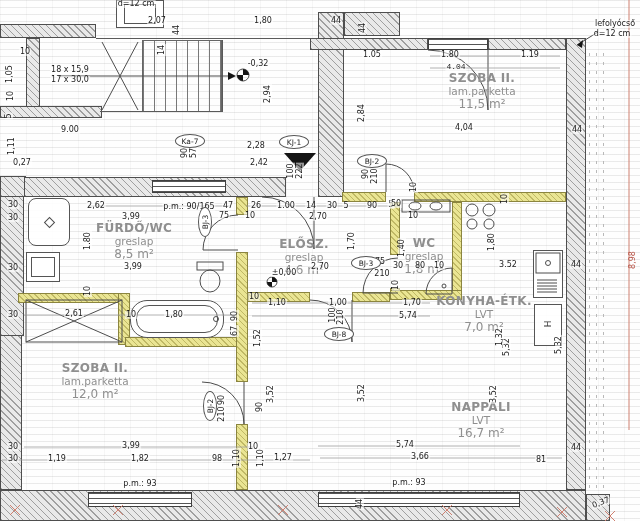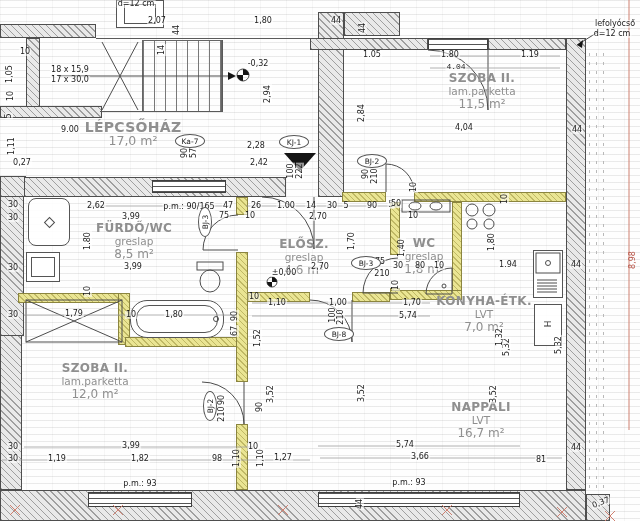--- a/index.html
+++ b/index.html
@@ -211,21 +211,21 @@
     <span class="dim" style="left: 413px; top: 216px; transform: translate(-50%, -50%);">10</span>
     <span class="dim" style="left: 414px; top: 187px; transform: translate(-50%, -50%) rotate(-90deg);">10</span>
     <span class="dim" style="left: 505px; top: 199px; transform: translate(-50%, -50%) rotate(-90deg);">10</span>
     <span class="dim" style="left: 13px; top: 205px; transform: translate(-50%, -50%);">30</span>
     <span class="dim" style="left: 13px; top: 218px; transform: translate(-50%, -50%);">30</span>
     <span class="dim" style="left: 13px; top: 268px; transform: translate(-50%, -50%);">30</span>
     <span class="dim" style="left: 13px; top: 315px; transform: translate(-50%, -50%);">30</span>
     <span class="dim" style="left: 88px; top: 241px; transform: translate(-50%, -50%) rotate(-90deg);">1.80</span>
     <span class="dim" style="left: 133px; top: 267px; transform: translate(-50%, -50%);">3,99</span>
     <span class="dim" style="left: 88px; top: 291px; transform: translate(-50%, -50%) rotate(-90deg);">10</span>
-    <span class="dim" style="left: 74px; top: 314px; transform: translate(-50%, -50%);">1,79</span>
+    <span class="dim" style="left: 74px; top: 314px; transform: translate(-50%, -50%);">2,61</span>
     <span class="dim" style="left: 131px; top: 315px; transform: translate(-50%, -50%);">10</span>
     <span class="dim" style="left: 174px; top: 315px; transform: translate(-50%, -50%);">1,80</span>
     <span class="dim" style="left: 235px; top: 316px; transform: translate(-50%, -50%) rotate(-90deg);">90</span>
     <span class="dim" style="left: 235px; top: 331px; transform: translate(-50%, -50%) rotate(-90deg);">67</span>
     <span class="dim" style="left: 320px; top: 267px; transform: translate(-50%, -50%);">2,70</span>
     <span class="dim" style="left: 352px; top: 241px; transform: translate(-50%, -50%) rotate(-90deg);">1,70</span>
     <span class="dim" style="left: 380px; top: 262px; transform: translate(-50%, -50%);">75</span>
     <span class="dim" style="left: 382px; top: 274px; transform: translate(-50%, -50%);">210</span>
     <span class="dim" style="left: 284px; top: 273px; transform: translate(-50%, -50%);">±0,00</span>
     <span class="dim" style="left: 254px; top: 297px; transform: translate(-50%, -50%);">10</span>
@@ -235,21 +235,21 @@
     <span class="dim" style="left: 408px; top: 316px; transform: translate(-50%, -50%);">5,74</span>
     <span class="dim" style="left: 333px; top: 315px; transform: translate(-50%, -50%) rotate(-90deg);">100</span>
     <span class="dim" style="left: 341px; top: 317px; transform: translate(-50%, -50%) rotate(-90deg);">210</span>
     <span class="dim" style="left: 258px; top: 338px; transform: translate(-50%, -50%) rotate(-90deg);">1,52</span>
     <span class="dim" style="left: 402px; top: 248px; transform: translate(-50%, -50%) rotate(-90deg);">1,40</span>
     <span class="dim" style="left: 398px; top: 266px; transform: translate(-50%, -50%);">30</span>
     <span class="dim" style="left: 420px; top: 266px; transform: translate(-50%, -50%);">80</span>
     <span class="dim" style="left: 439px; top: 266px; transform: translate(-50%, -50%);">10</span>
     <span class="dim" style="left: 396px; top: 285px; transform: translate(-50%, -50%) rotate(-90deg);">10</span>
     <span class="dim" style="left: 492px; top: 242px; transform: translate(-50%, -50%) rotate(-90deg);">1,80</span>
-    <span class="dim" style="left: 508px; top: 265px; transform: translate(-50%, -50%);">1.94</span>
+    <span class="dim" style="left: 508px; top: 265px; transform: translate(-50%, -50%);">3.52</span>
     <span class="dim" style="left: 576px; top: 265px; transform: translate(-50%, -50%);">44</span>
     <span class="dim" style="left: 507px; top: 347px; transform: translate(-50%, -50%) rotate(-90deg);">5,32</span>
     <span class="dim" style="left: 559px; top: 345px; transform: translate(-50%, -50%) rotate(-90deg);">5,32</span>
     <span class="dim" style="left: 500px; top: 337px; transform: translate(-50%, -50%) rotate(-90deg);">1,32</span>
     <span class="dim" style="left: 271px; top: 394px; transform: translate(-50%, -50%) rotate(-90deg);">3,52</span>
     <span class="dim" style="left: 362px; top: 393px; transform: translate(-50%, -50%) rotate(-90deg);">3,52</span>
     <span class="dim" style="left: 494px; top: 394px; transform: translate(-50%, -50%) rotate(-90deg);">3,52</span>
     <span class="dim" style="left: 260px; top: 407px; transform: translate(-50%, -50%) rotate(-90deg);">90</span>
     <span class="dim" style="left: 222px; top: 400px; transform: translate(-50%, -50%) rotate(-90deg);">90</span>
     <span class="dim" style="left: 222px; top: 414px; transform: translate(-50%, -50%) rotate(-90deg);">210</span>
@@ -272,24 +272,20 @@
     <span class="dim" style="left: 541px; top: 460px; transform: translate(-50%, -50%);">81</span>
     <span class="dim" style="left: 601px; top: 503px; transform: translate(-50%, -50%) rotate(-20deg);">0,37</span>
     <span class="dim red" style="left: 633px; top: 260px; transform: translate(-50%, -50%) rotate(-90deg);">8,98</span>
     <div class="tag" style="left: 190px; top: 141px; transform: translate(-50%, -50%);">Ka-7</div>
     <div class="tag" style="left: 294px; top: 142px; transform: translate(-50%, -50%);">KJ-1</div>
     <div class="tag" style="left: 372px; top: 161px; transform: translate(-50%, -50%);">BJ-2</div>
     <div class="tag" style="left: 205px; top: 222px; transform: translate(-50%, -50%) rotate(-90deg);">BJ-3</div>
     <div class="tag" style="left: 366px; top: 263px; transform: translate(-50%, -50%);">BJ-3</div>
     <div class="tag" style="left: 339px; top: 334px; transform: translate(-50%, -50%);">BJ-8</div>
     <div class="tag" style="left: 210px; top: 406px; transform: translate(-50%, -50%) rotate(-90deg);">BJ-2</div>
-    <div class="room big" style="left: 133px; top: 121px;">
-      <span class="rn">LÉPCSŐHÁZ</span>
-      <span class="ra">17,0 m²</span>
-    </div>
     <div class="room" style="left: 482px; top: 72px;">
       <span class="rn">SZOBA II.</span>
       <span class="rm">lam.parketta</span>
       <span class="ra">11,5 m²</span>
     </div>
     <div class="room" style="left: 134px; top: 222px;">
       <span class="rn">FÜRDŐ/WC</span>
       <span class="rm">greslap</span>
       <span class="ra">8,5 m²</span>
     </div>

